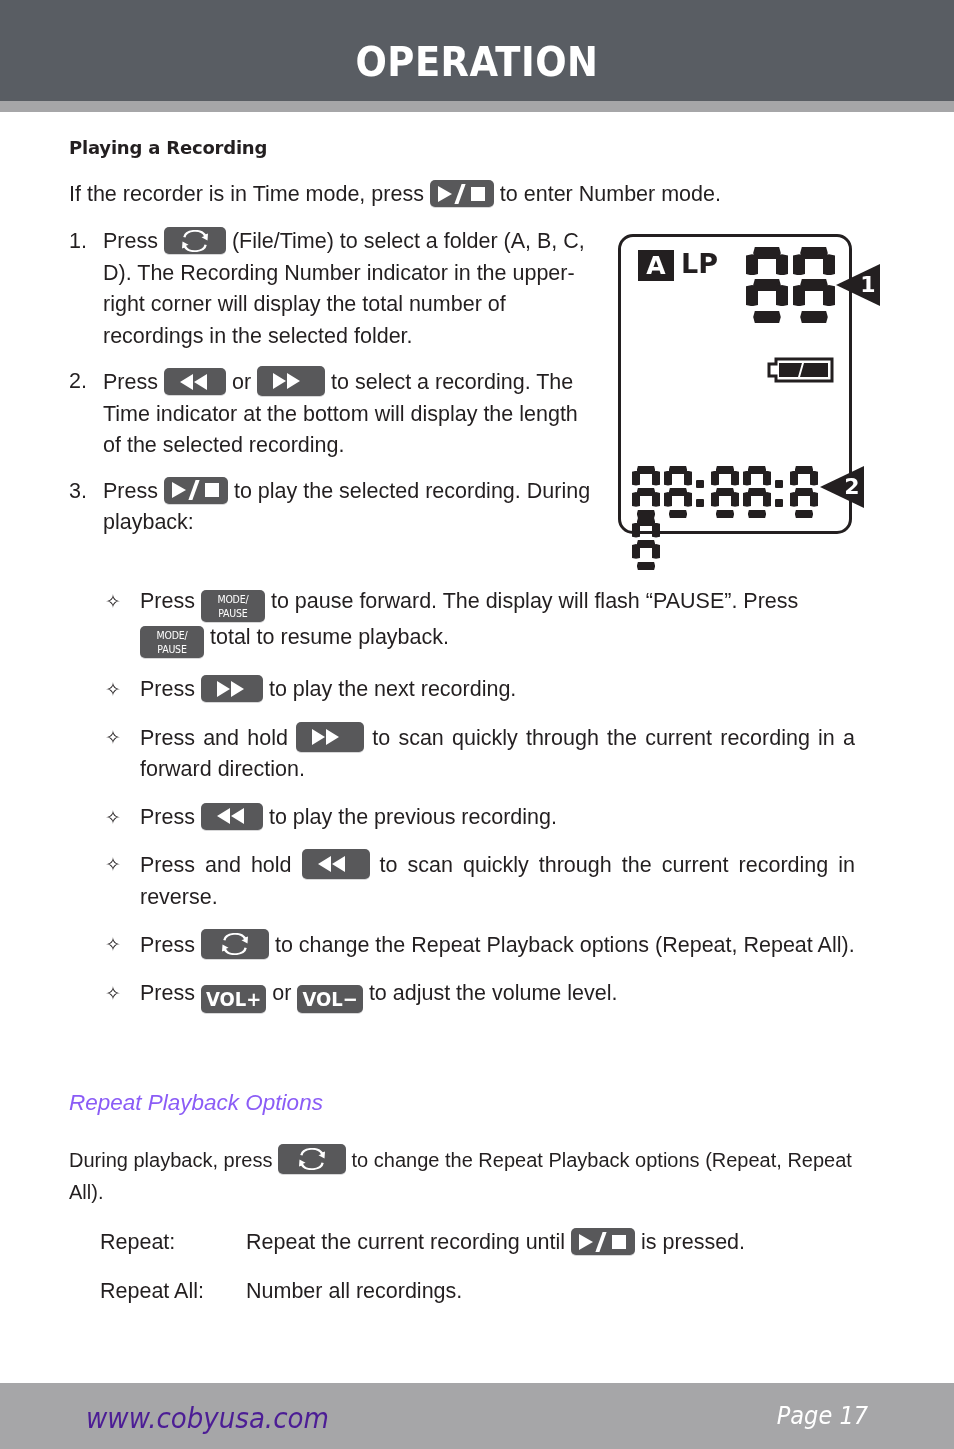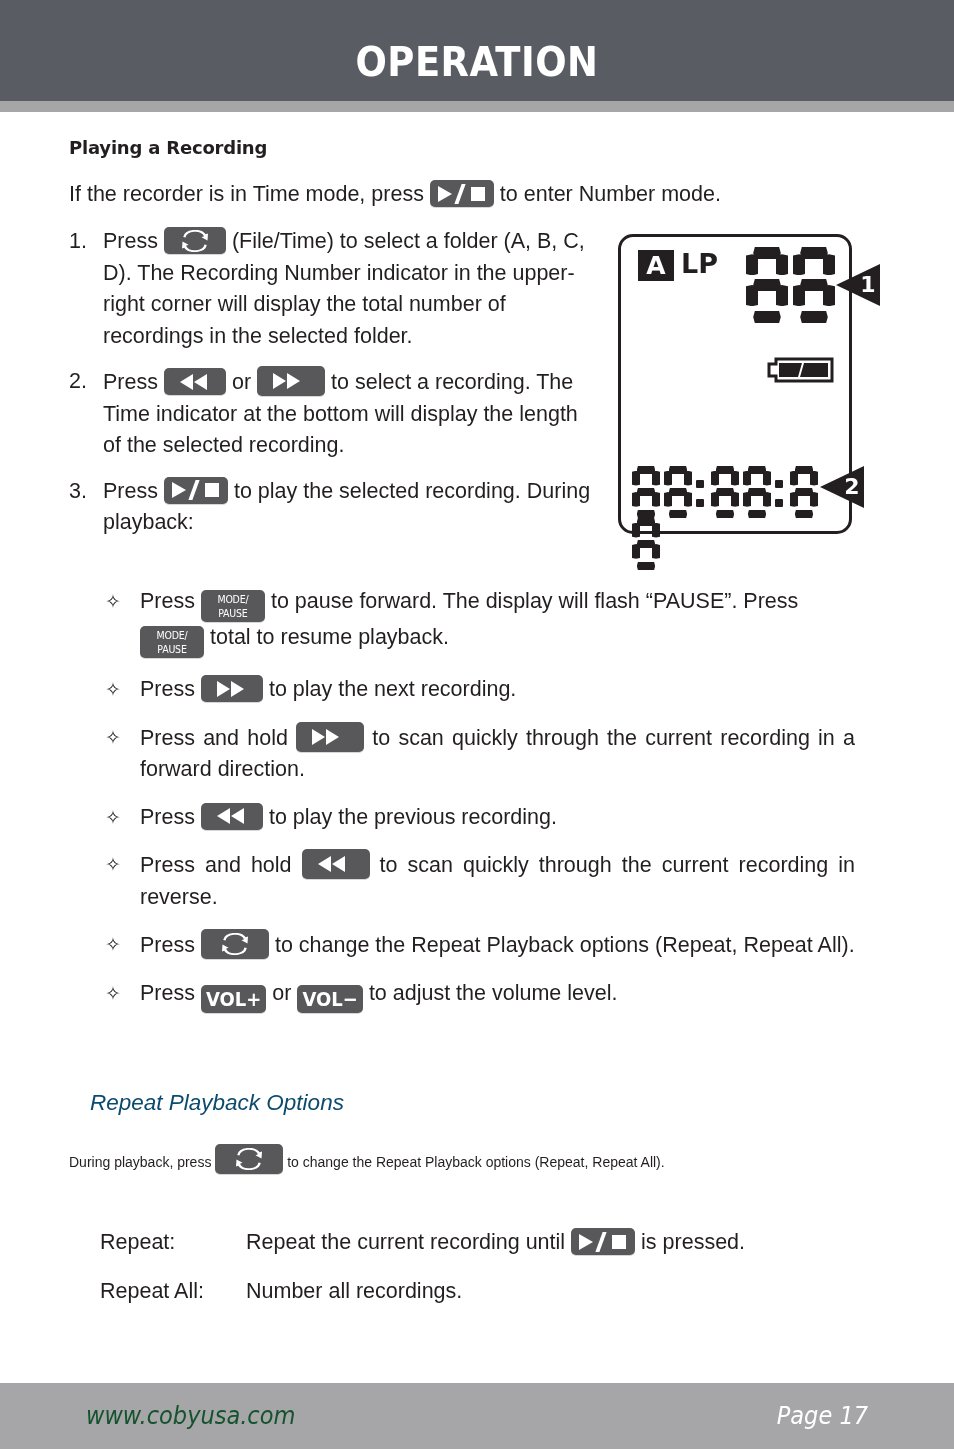--- a/index.html
+++ b/index.html
@@ -49,22 +49,22 @@
   .page-footer {
     position: absolute;
     left: 0; top: 1383px;
     width: 954px;
     height: 66px;
     background: #a6a6a8;
   }
   .footer-site {
     position: absolute;
     left: 86px; top: 18px;
-    color: #14532d;
-    font-size: 25px;
+    color: #4c1d95;
+    font-size: 29px;
     font-style: italic;
     font-family: "DejaVu Sans", sans-serif;
     font-stretch: condensed;
   }
   .footer-page {
     position: absolute;
     right: 86px; top: 18px;
     color: #ffffff;
     font-size: 25px;
     font-style: italic;
@@ -140,28 +140,27 @@
   .justify {
     text-align: justify;
   }
 
   
   .sub-heading {
     position: absolute;
     left: 69px; top: 978px;
     font-size: 22.5px;
     font-style: italic;
-    color: #0c4a6e;
-    margin-left: 21px;
+    color: #8b5cf6;
   }
   .para {
     position: absolute;
     left: 69px;
     width: 790px;
-    font-size: 14px;
+    font-size: 20px;
     line-height: 31.5px;
     color: #231f20;
   }
   .para-during { top: 1032px; }
 
   .defrow {
     position: absolute;
     left: 69px;
     font-size: 21.5px;
     line-height: 31.5px;

